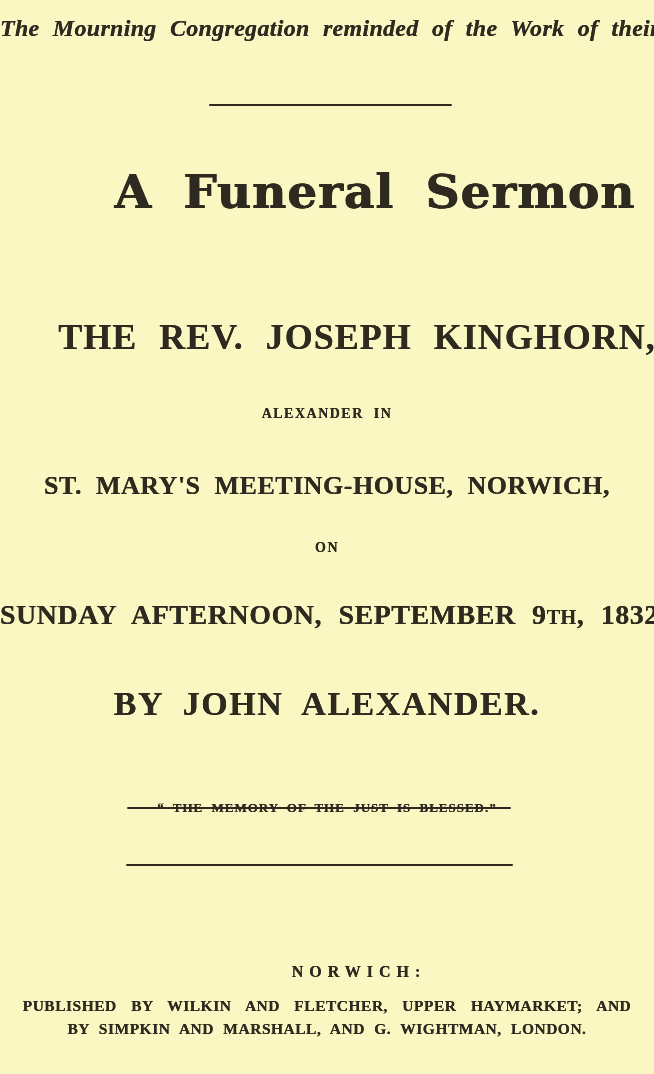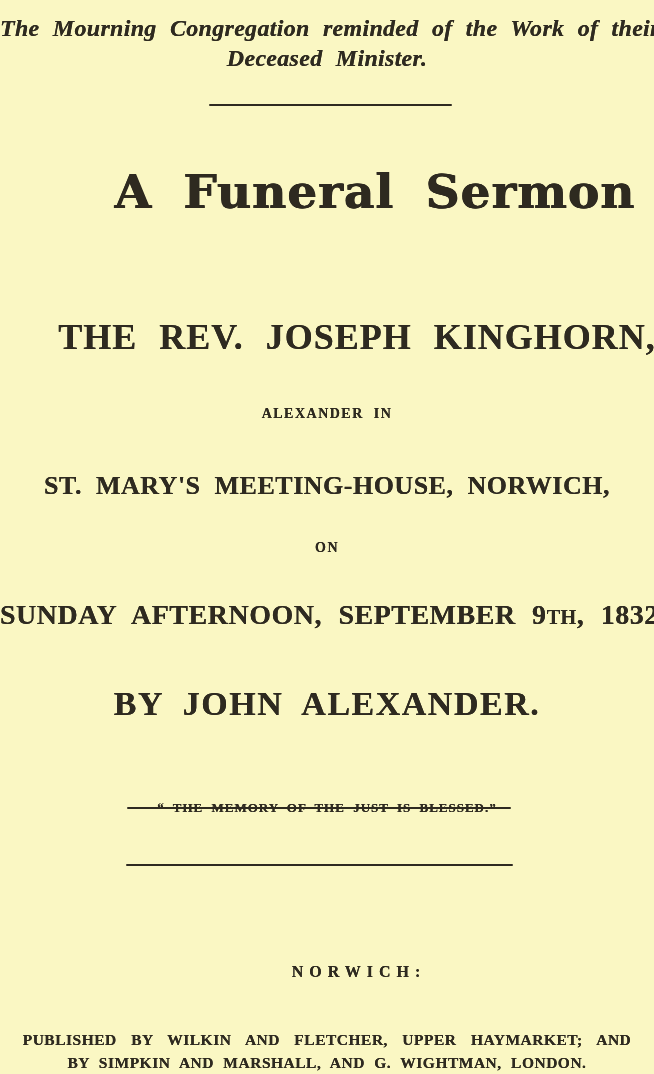--- a/index.html
+++ b/index.html
@@ -112,38 +112,36 @@
     top: 964px;
     font-weight: bold;
     font-size: 16px;
     letter-spacing: 6px;
     padding-left: 32px;
   }
   .pub {
     font-weight: bold;
     font-size: 15.5px;
     letter-spacing: 0.5px;
-    margin-top: 34px;
   }
   .l-pub1 { top: 998px; word-spacing: 10px; }
   .l-pub2 { top: 1021px; word-spacing: 5px; }
   .year {
     top: 1104px;
     font-weight: bold;
     font-size: 15px;
     letter-spacing: 1px;
   }
 </style>
 </head>
 <body>
 
 <div class="page">
 
   <div class="line motto l-motto1">The Mourning Congregation reminded of the Work of their</div>
-  <div class="line motto l-motto2">Deceased Minister.</div>
 
   <div class="rule rule-1"></div>
 
   <div class="line blackletter">A Funeral Sermon</div>
 
 
   <div class="line big-caps">THE REV. JOSEPH KINGHORN,</div>
 
   <div class="line tiny-caps l-preached">ALEXANDER IN</div>
 

